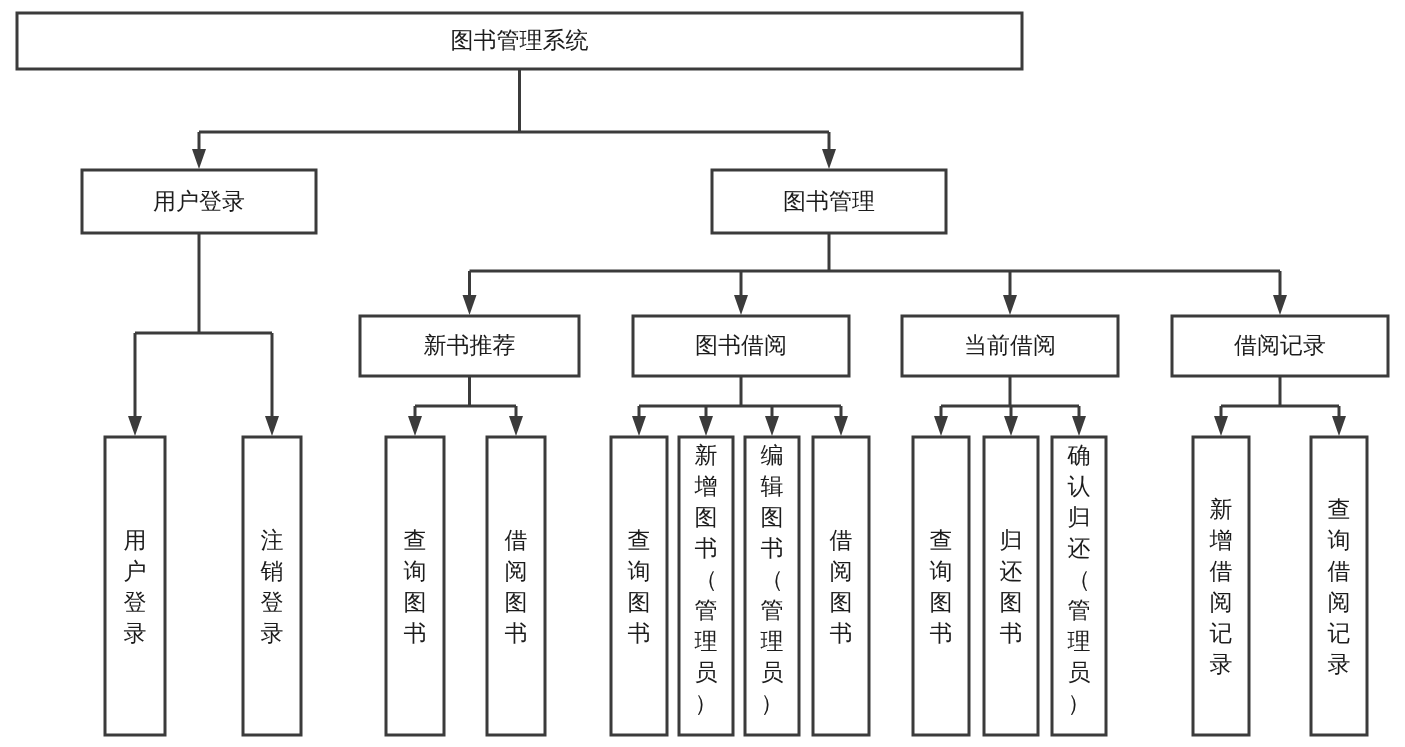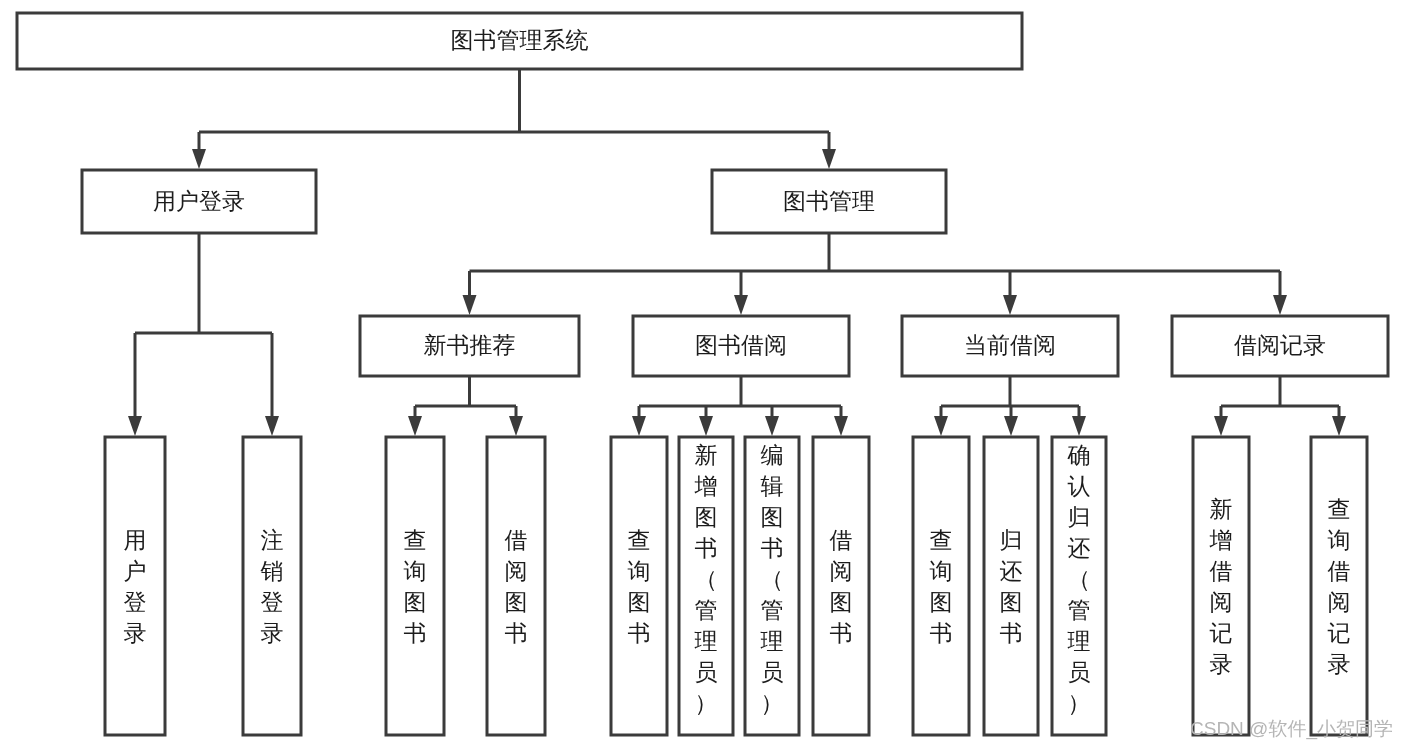--- a/index.html
+++ b/index.html
@@ -213,14 +213,13 @@
           <rect x="1193" y="437" width="56" height="298" class="node-box"></rect>
           <text x="1221" y="517" class="node-label-v"><tspan x="1221" dy="0">新</tspan><tspan x="1221" dy="31">增</tspan><tspan x="1221" dy="31">借</tspan><tspan x="1221" dy="31">阅</tspan><tspan x="1221" dy="31">记</tspan><tspan x="1221" dy="31">录</tspan></text>
         </g>
         <g>
           <rect x="1311" y="437" width="56" height="298" class="node-box"></rect>
           <text x="1339" y="517" class="node-label-v"><tspan x="1339" dy="0">查</tspan><tspan x="1339" dy="31">询</tspan><tspan x="1339" dy="31">借</tspan><tspan x="1339" dy="31">阅</tspan><tspan x="1339" dy="31">记</tspan><tspan x="1339" dy="31">录</tspan></text>
         </g>
       </g>
   </svg>
 
-  <div class="watermark" id="watermark-el" style="left: 1190px; top: 716px;">CSDN @软件_小贺同学</div>
 </div>
 
 </body></html>

